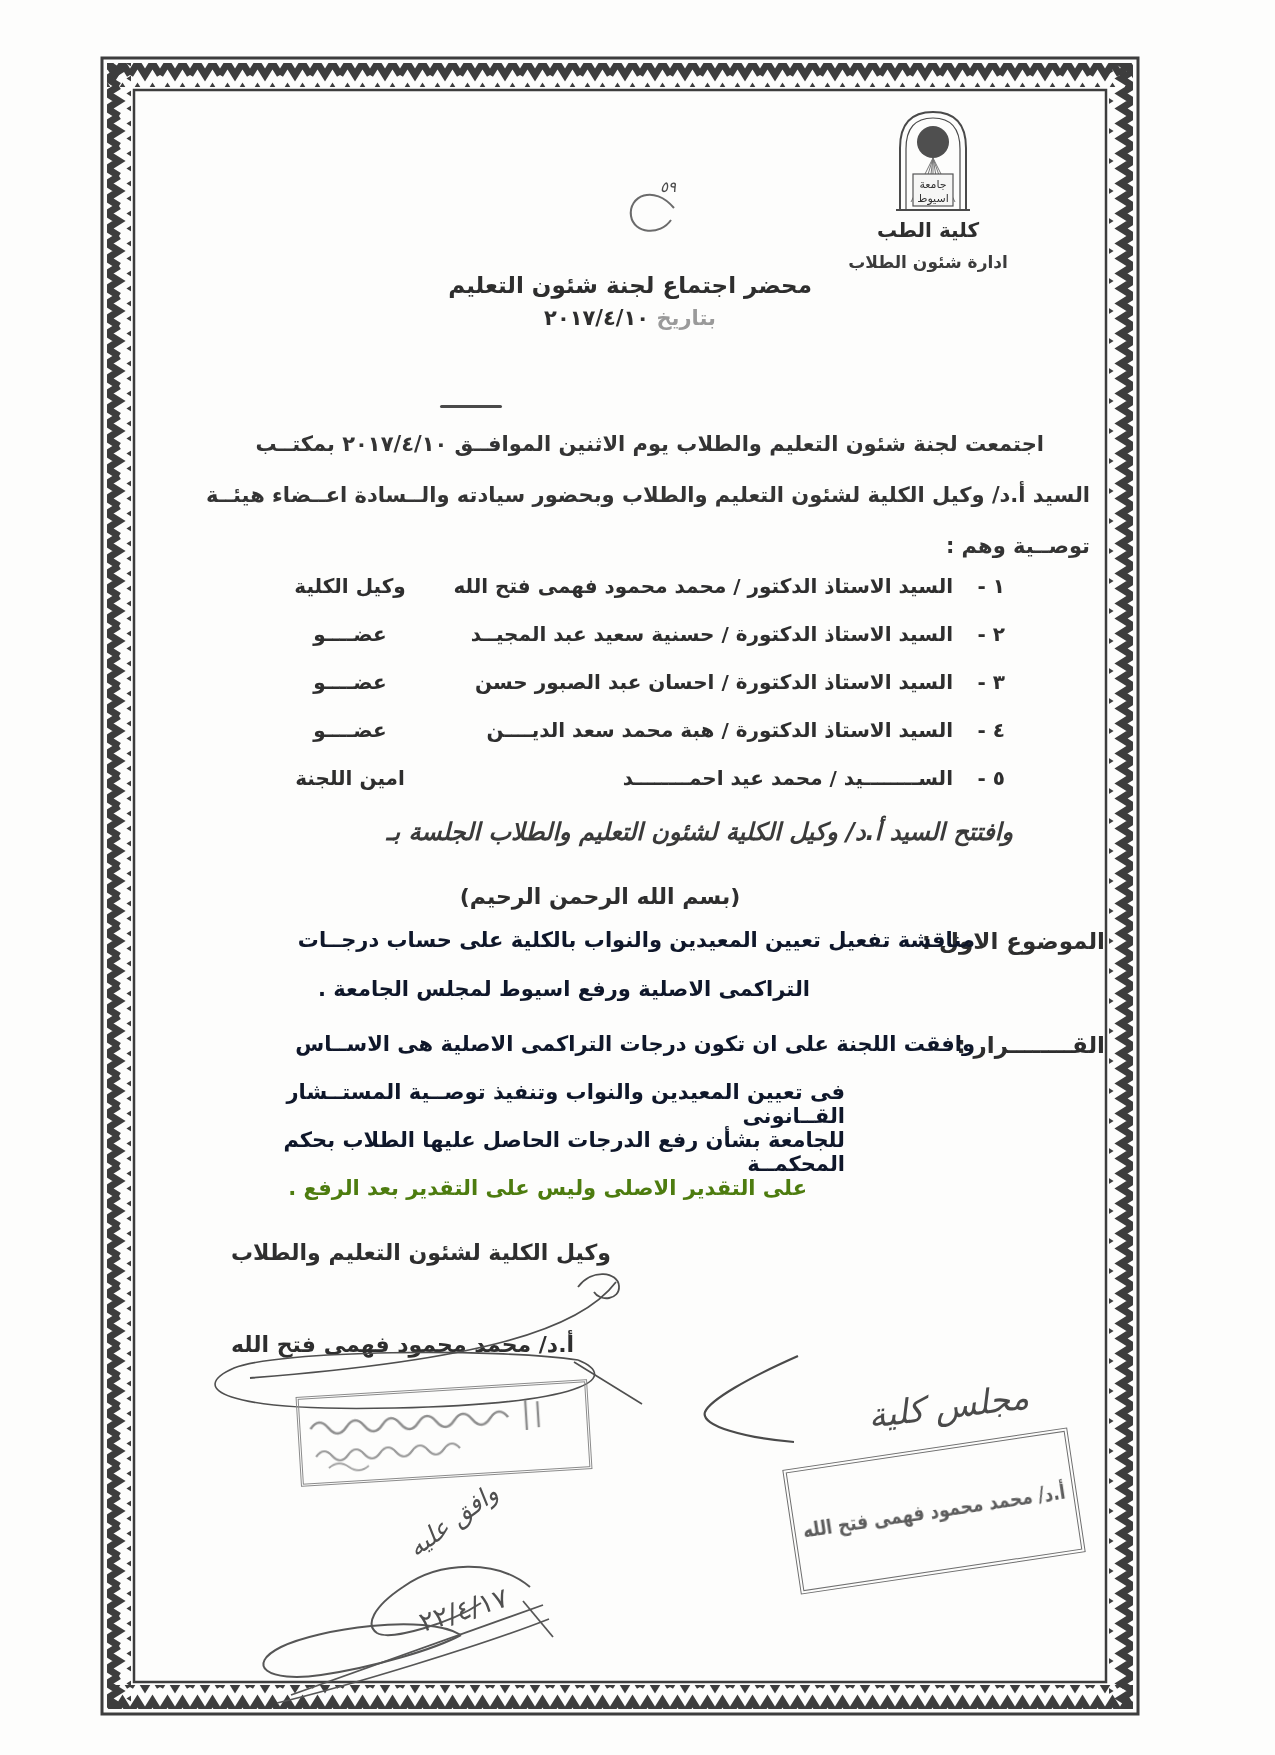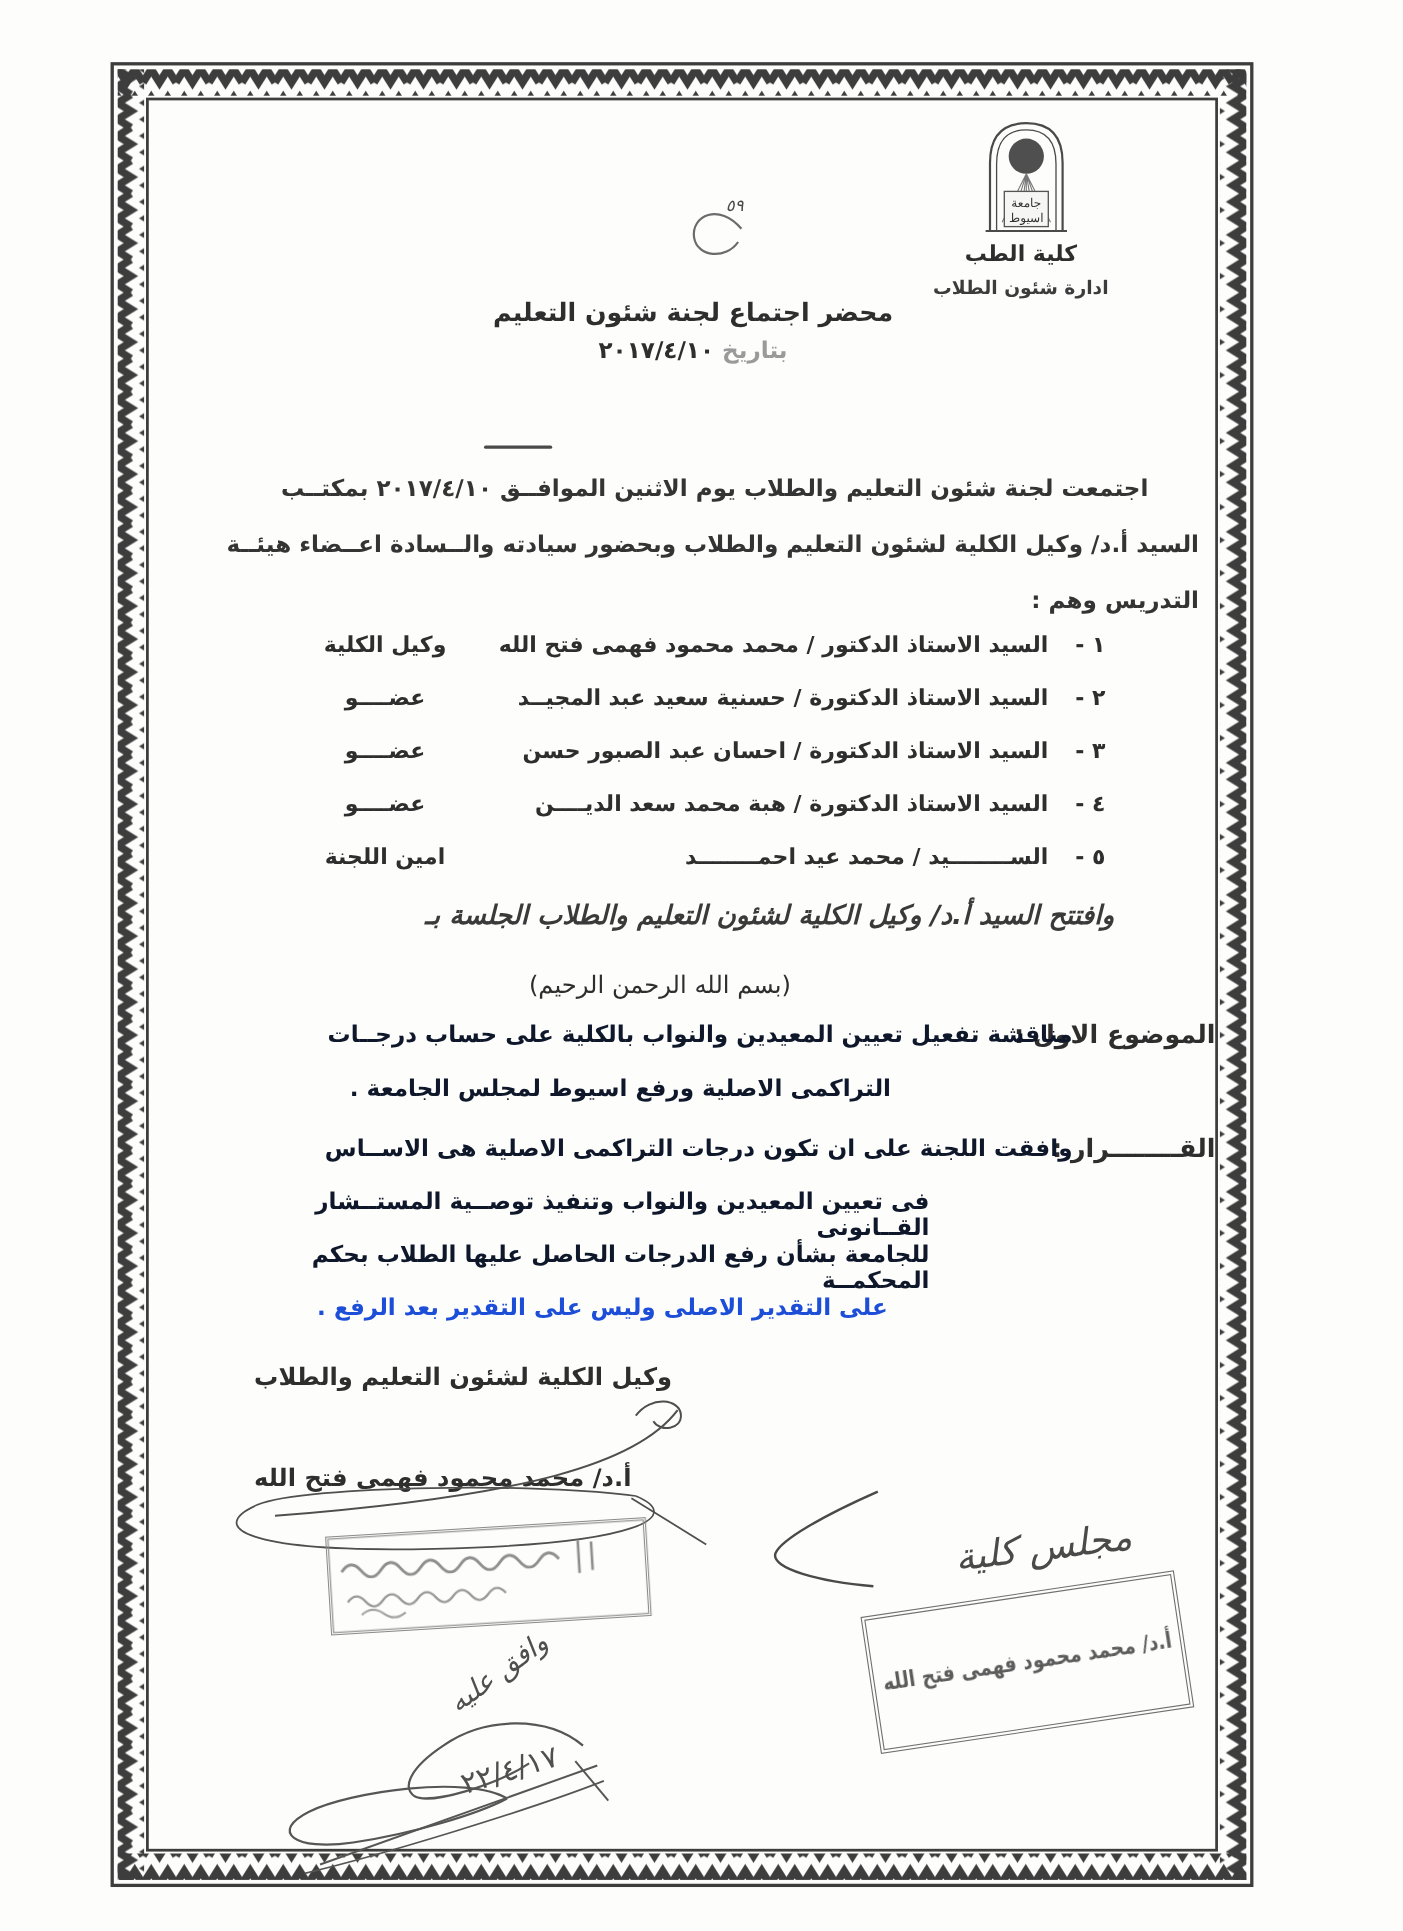--- a/index.html
+++ b/index.html
@@ -30,21 +30,21 @@
   .intro-3 { top:534px; }
   .line { position:absolute; width:885px; text-align:right; }
 
   .member-row { position:absolute; left:235px; width:770px; height:42px; font-size:20px; font-weight:700; }
   .member-row .num  { position:absolute; right:0; }
   .member-row .name { position:absolute; right:52px; white-space:nowrap; }
   .member-row .role { position:absolute; left:40px; width:150px; text-align:center; }
 
   .opening { left:205px; top:818px; width:808px; text-align:right;
              font-size:24px; font-style:italic; font-weight:600; color:#3a3a3a; }
-  .basmala { left:390px; top:884px; width:420px; font-size:22px; font-weight:400; }
+  .basmala { left:390px; top:884px; width:420px; font-size:22px; font-weight:700; }
 
   .sec-label { position:absolute; left:972px; width:133px; text-align:right;
                font-size:23px; font-weight:800; white-space:nowrap; }
   .sec-line  { position:absolute; left:215px; width:760px; text-align:right;
                font-size:21px; font-weight:700; color:#0f172a; }
 
   .sig-title { left:222px; top:1240px; width:398px; font-size:22px; font-weight:800; }
   .sig-name  { left:200px; top:1332px; width:405px; font-size:22px; font-weight:800; }
 
   .stamp { border:3px double #8a8a8a; filter:blur(.3px); }
@@ -106,21 +106,21 @@
     <div class="doc-title">محضر اجتماع لجنة شئون التعليم</div>
     <div class="doc-date">
       <span class="pre">بتاريخ</span>
       <span>٢٠١٧/٤/١٠</span>
     </div>
   </div>
   <div class="abs date-rule"></div>
 
   <div class="abs line intro intro-1">اجتمعت لجنة شئون التعليم والطلاب يوم الاثنين الموافــق ٢٠١٧/٤/١٠ بمكتــب</div>
   <div class="abs line intro intro-2">السيد أ.د/ وكيل الكلية لشئون التعليم والطلاب وبحضور سيادته والــسادة اعــضاء هيئــة</div>
-  <div class="abs line intro intro-3">التدريس وهم :</div>
+  <div class="abs line intro intro-3">توصــية وهم :</div>
 
   <div class="member-row" style="top:574px">
     <span class="num">١ -</span>
     <span class="name">السيد الاستاذ الدكتور /  محمد محمود فهمى فتح الله</span>
     <span class="role">وكيل الكلية</span>
   </div>
   <div class="member-row" style="top:622px">
     <span class="num">٢ -</span>
     <span class="name">السيد الاستاذ الدكتورة / حسنية سعيد عبد المجيــد</span>
     <span class="role">عضــــو</span>
@@ -146,21 +146,21 @@
   <div class="abs c basmala">(بسم الله الرحمن الرحيم)</div>
 
   <div class="sec-label" style="top:928px">الموضوع الاول :</div>
   <div class="sec-line" style="top:928px">مناقشة تفعيل تعيين المعيدين والنواب بالكلية على حساب درجــات</div>
   <div class="sec-line" style="top:977px; padding-right:165px">التراكمى الاصلية ورفع اسيوط لمجلس الجامعة .</div>
 
   <div class="sec-label" style="top:1032px">القــــــــرار :</div>
   <div class="sec-line" style="top:1032px">وافقت اللجنة على ان تكون درجات التراكمى الاصلية هى الاســاس</div>
   <div class="sec-line" style="top:1080px; padding-right:130px">فى تعيين المعيدين والنواب وتنفيذ توصــية المستــشار القــانونى</div>
   <div class="sec-line" style="top:1128px; padding-right:130px">للجامعة بشأن رفع الدرجات الحاصل عليها الطلاب بحكم المحكمــة</div>
-  <div class="sec-line" style="top:1176px; padding-right:168px; color:#1d4ed8">على التقدير الاصلى وليس على التقدير بعد الرفع .</div>
+  <div class="sec-line" style="top:1176px; padding-right:168px; color:#4d7c0f">على التقدير الاصلى وليس على التقدير بعد الرفع .</div>
 
   <div class="abs c sig-title">وكيل الكلية لشئون التعليم والطلاب</div>
   <div class="abs c sig-name">أ.د/ محمد محمود فهمى فتح الله</div>
 
   <svg class="abs" style="left:180px;top:1262px" width="470" height="150" viewBox="0 0 470 150">
     <path d="M398 25 C 412 6, 438 10, 439 24 C 440 38, 420 40, 414 30" fill="none" stroke="#4f4f4f" stroke-width="1.8"></path>
     <path d="M436 20 C 400 68, 300 98, 70 116" fill="none" stroke="#4f4f4f" stroke-width="1.8"></path>
     <path d="M398 98 C 442 116, 404 142, 215 146 C 40 150, 8 126, 54 106 C 98 88, 316 86, 398 98" fill="none" stroke="#4f4f4f" stroke-width="1.6"></path>
     <path d="M394 100 L 462 142" fill="none" stroke="#4f4f4f" stroke-width="1.6"></path>
   </svg>

